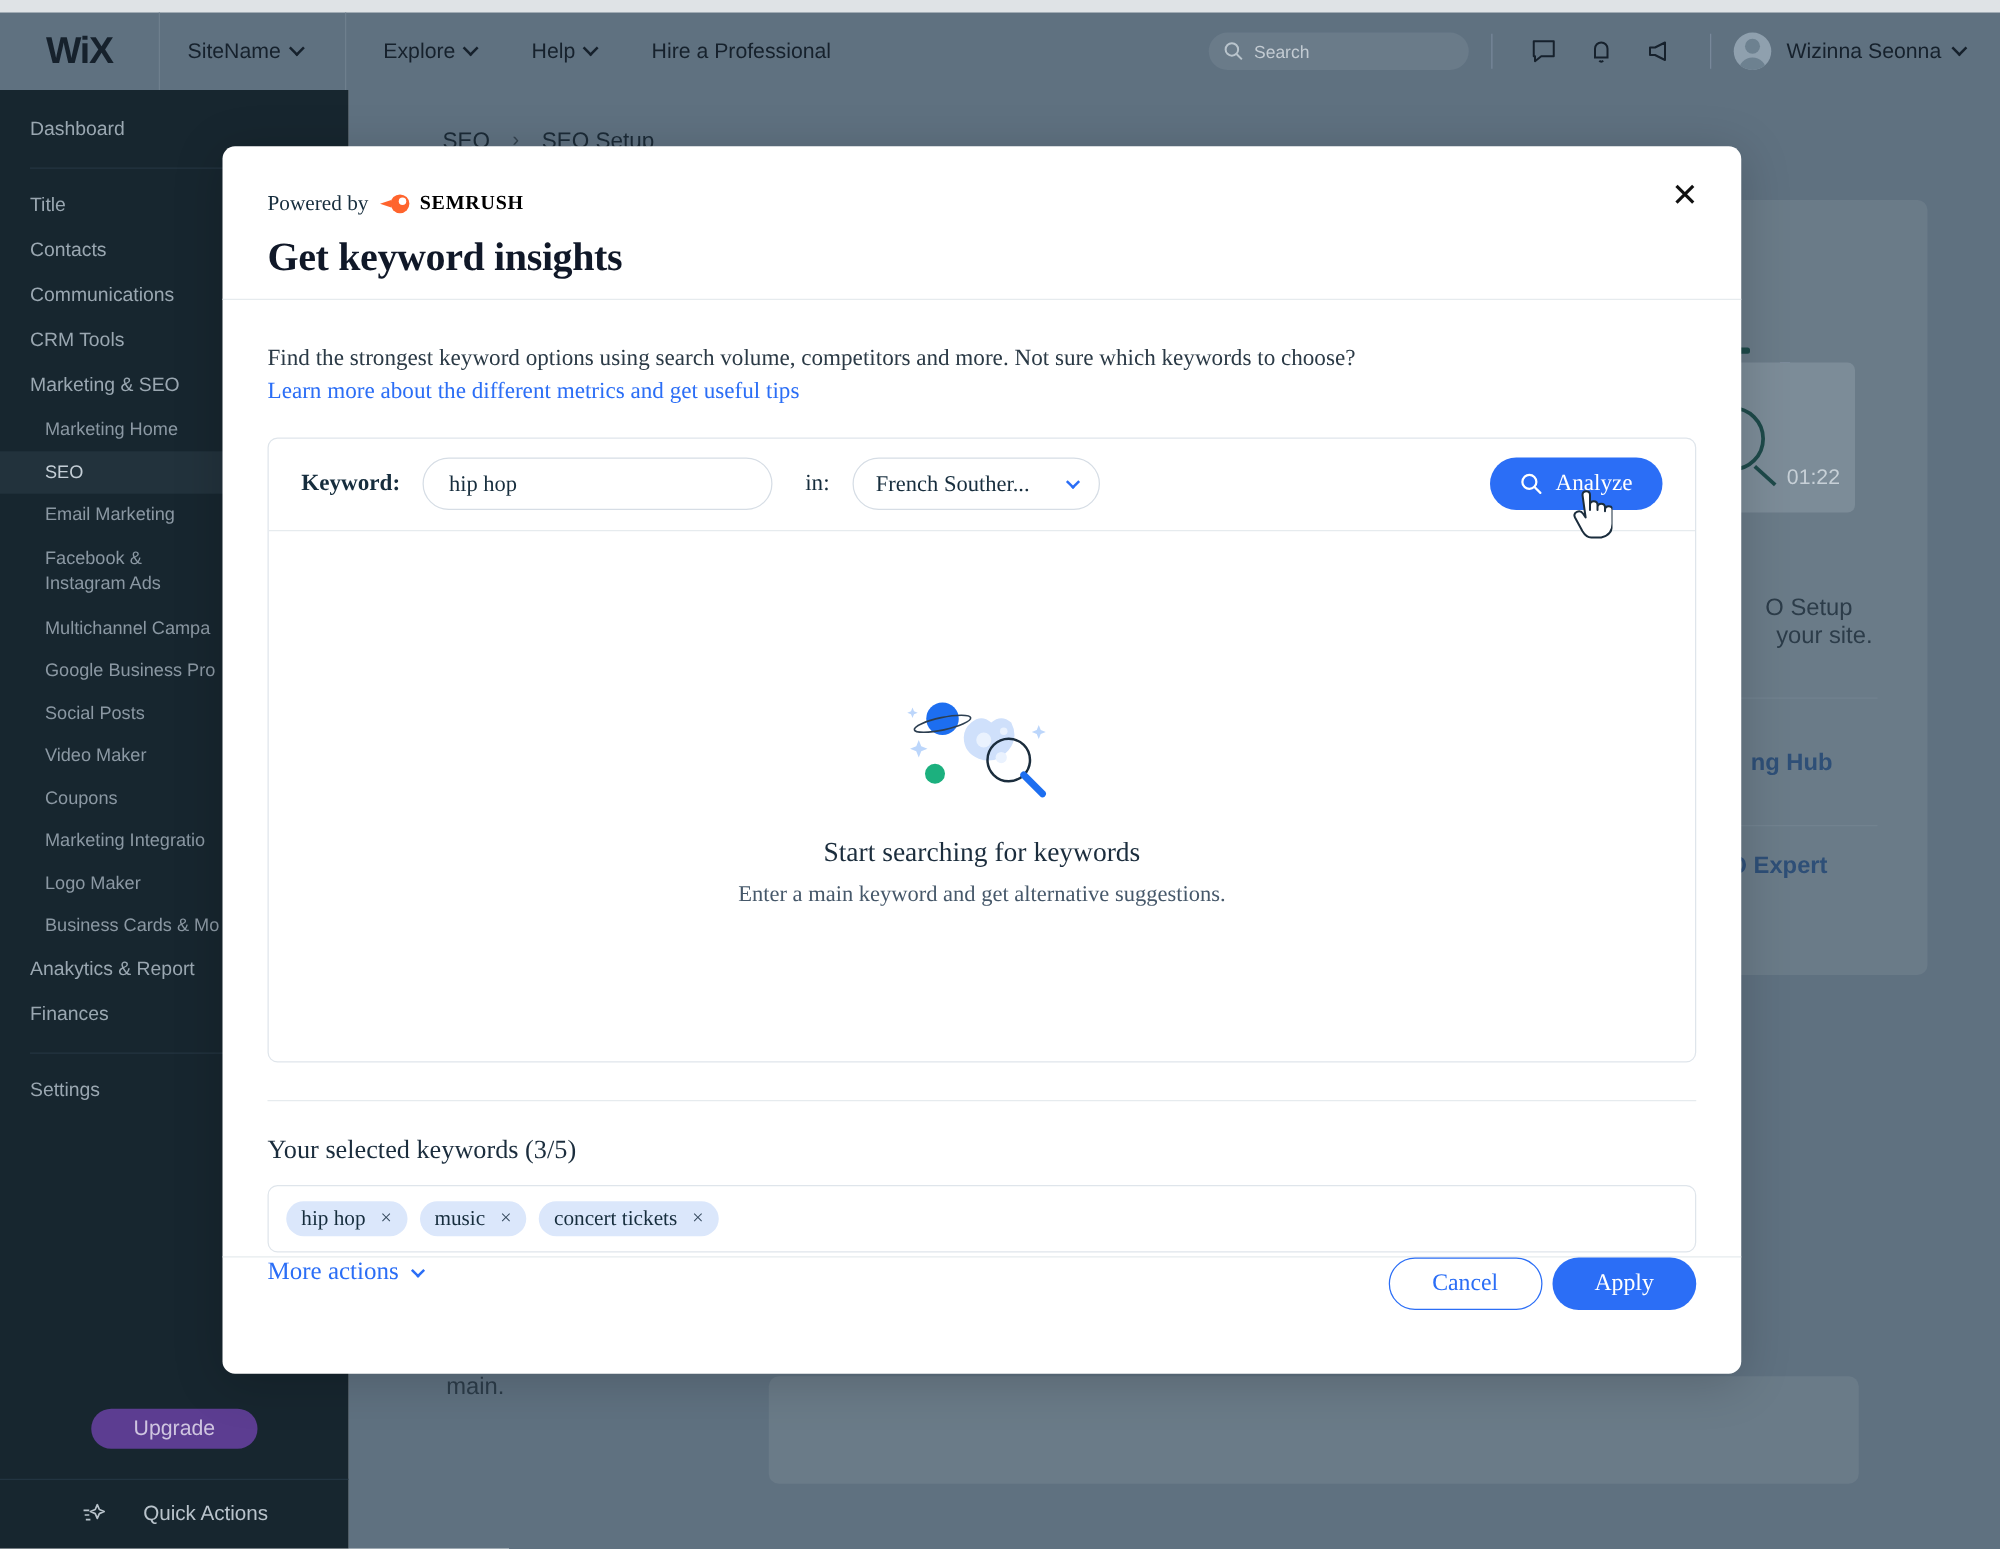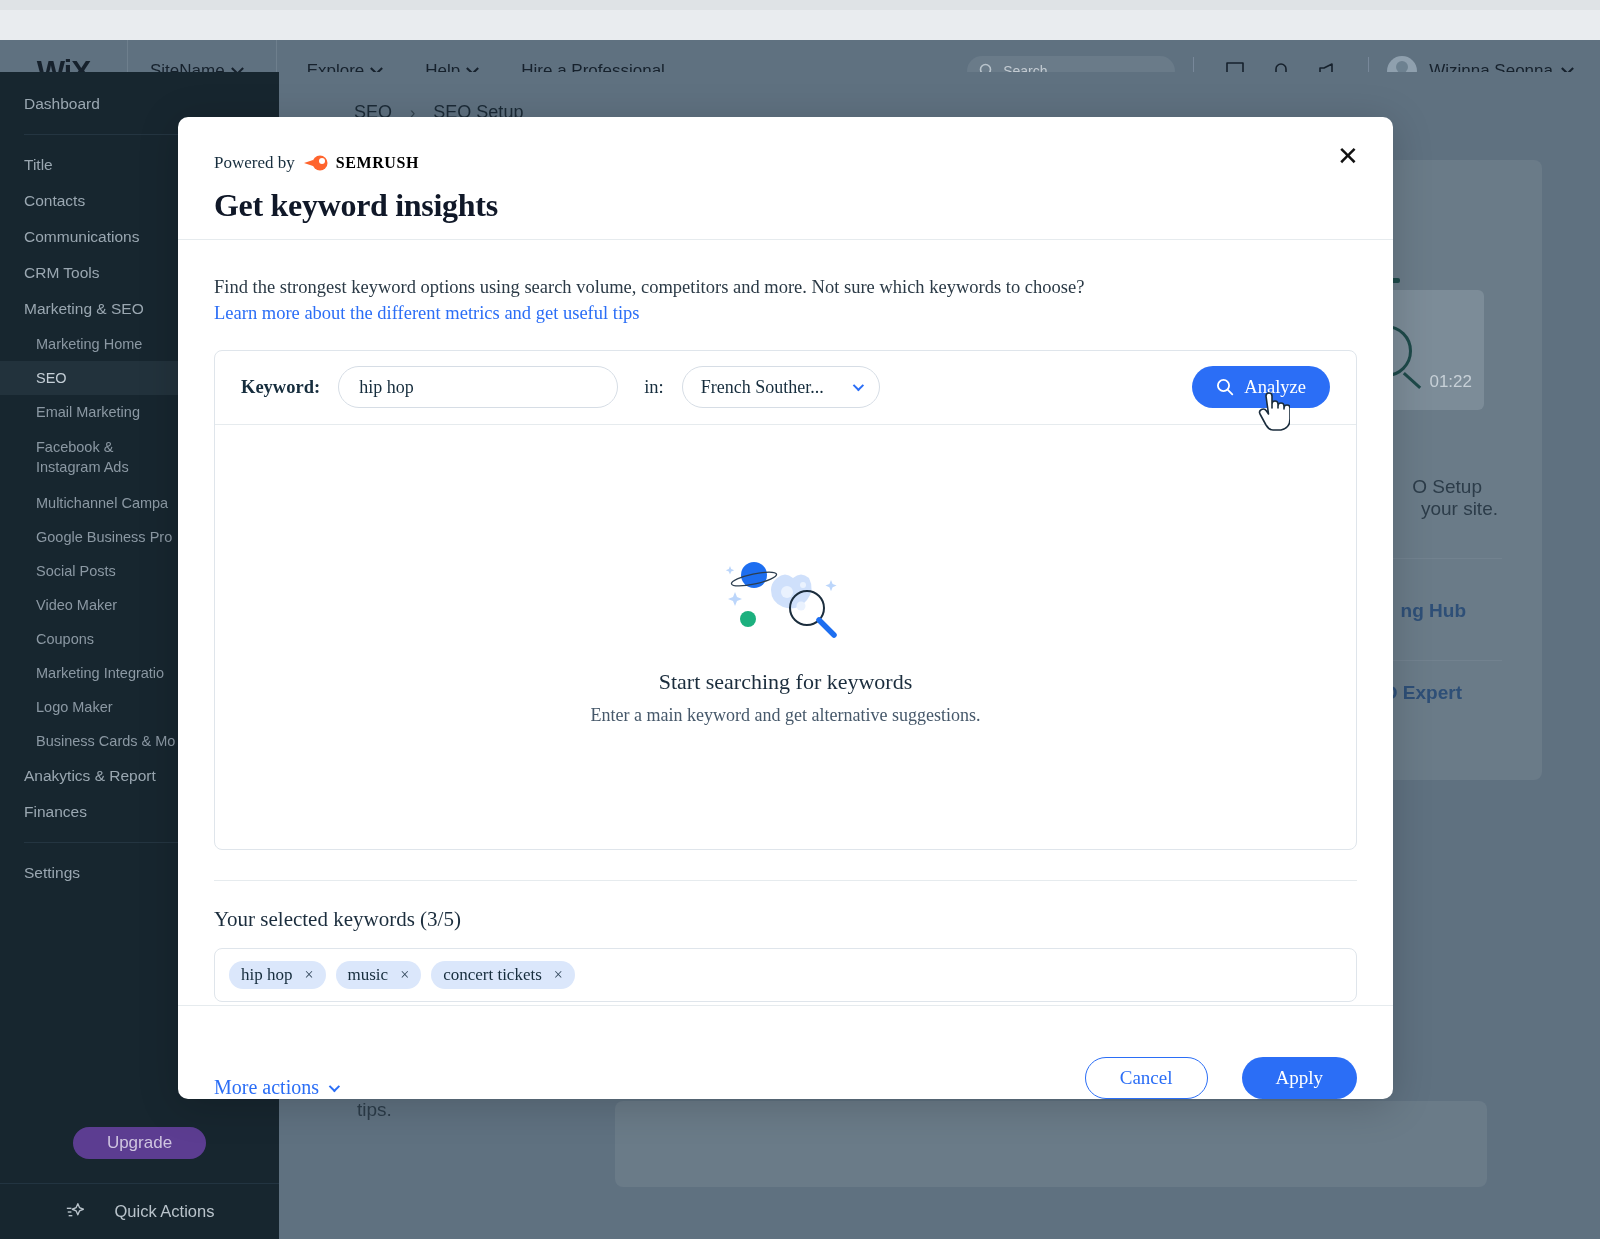--- a/index.html
+++ b/index.html
@@ -11,21 +11,21 @@
   }
   #root { position: relative; width: 1600px; height: 1239px; background:#e9ecef; }
 
   
   #app-bg { position:absolute; inset:0; }
 
   .topstrip { position:absolute; left:0; top:0; width:1600px; height:10px; background:#dfe3e6; }
 
   .topbar {
     position:absolute; left:0; top:10px; width:1600px; height:62px;
-    background:#5f7180; display:flex; align-items:center;margin-top:30px;
+    background:#5f7180; display:flex; align-items:center;
   }
   .wixlogo {
     width:128px; height:62px; display:flex; align-items:center; justify-content:center;
     border-right:1px solid #6e7f8d;
     font-weight:700; font-size:30px; letter-spacing:-1px; color:#16212c;
     font-family:"Liberation Sans", sans-serif;
   }
   .topnav-item {
     height:62px; display:flex; align-items:center; gap:8px;
     padding:0 22px; color:#16212c; font-size:17px; white-space:nowrap;
@@ -142,22 +142,22 @@
     margin-top:16px; border:1px solid #dfe5eb; border-radius:8px;
     height:54px; display:flex; align-items:center; gap:10px; padding:0 14px;
   }
   .chip {
     background:#dbe7fb; color:#162d3d; border-radius:14px; height:28px;
     display:flex; align-items:center; gap:12px; padding:0 12px; font-size:17px;
   }
   .chip-x { color:#33485c; font-size:16px; cursor:pointer; }
 
   .modal-foot {
-    height:94px; border-top:1px solid #e6ebee; display:flex; align-items:flex-end;
-    padding:0 36px; gap:34px;
+    height:94px; border-top:1px solid #e6ebee; display:flex; align-items:flex-start;
+    padding:0 36px; gap:8px;
   }
   .more-actions { color:#2b6ef6; font-size:20px; display:flex; align-items:center; gap:10px; cursor:pointer; }
   .chev-blue { width:8px; height:8px; border-right:2px solid #2b6ef6; border-bottom:2px solid #2b6ef6; transform:rotate(45deg) translateY(-2px); }
   .btn-cancel {
     margin-left:auto; border:1px solid #2b6ef6; color:#2b6ef6; background:#fff;
     border-radius:21px; height:42px; padding:0 34px; font-size:19px; font-family:inherit; cursor:pointer;
   }
   .btn-apply {
     background:#2b6ef6; color:#fff; border:none; border-radius:21px;
     height:42px; padding:0 34px; font-size:19px; font-family:inherit; cursor:pointer;
@@ -290,21 +290,21 @@
         <div class="vid-dur">01:22</div>
         <div class="bg-line" style="right:60px; top:316px;">O Setup</div>
         <div class="bg-line" style="right:44px; top:338px;">your site.</div>
         <div class="bg-hline" style="right:40px; top:398px; width:240px;"></div>
         <div class="bg-link" style="right:76px; top:440px;">ng Hub</div>
         <div class="bg-hline" style="right:40px; top:500px; width:240px;"></div>
         <div class="bg-link" style="right:80px; top:522px;">O Expert</div>
       </div>
 
       <div class="bottom-card"></div>
-      <div class="bottom-card-text" style="left:78px; bottom:118px;">tips.</div>
+      <div class="bottom-card-text" style="left:78px; bottom:118px;">main.</div>
     </div>
   </div>
 
   <div class="modal">
 
     <div class="modal-head">
       <div class="powered">
         <span>Powered by</span>
         <span class="semrush-logo">
           <svg width="26" height="18" viewBox="0 0 26 18">

